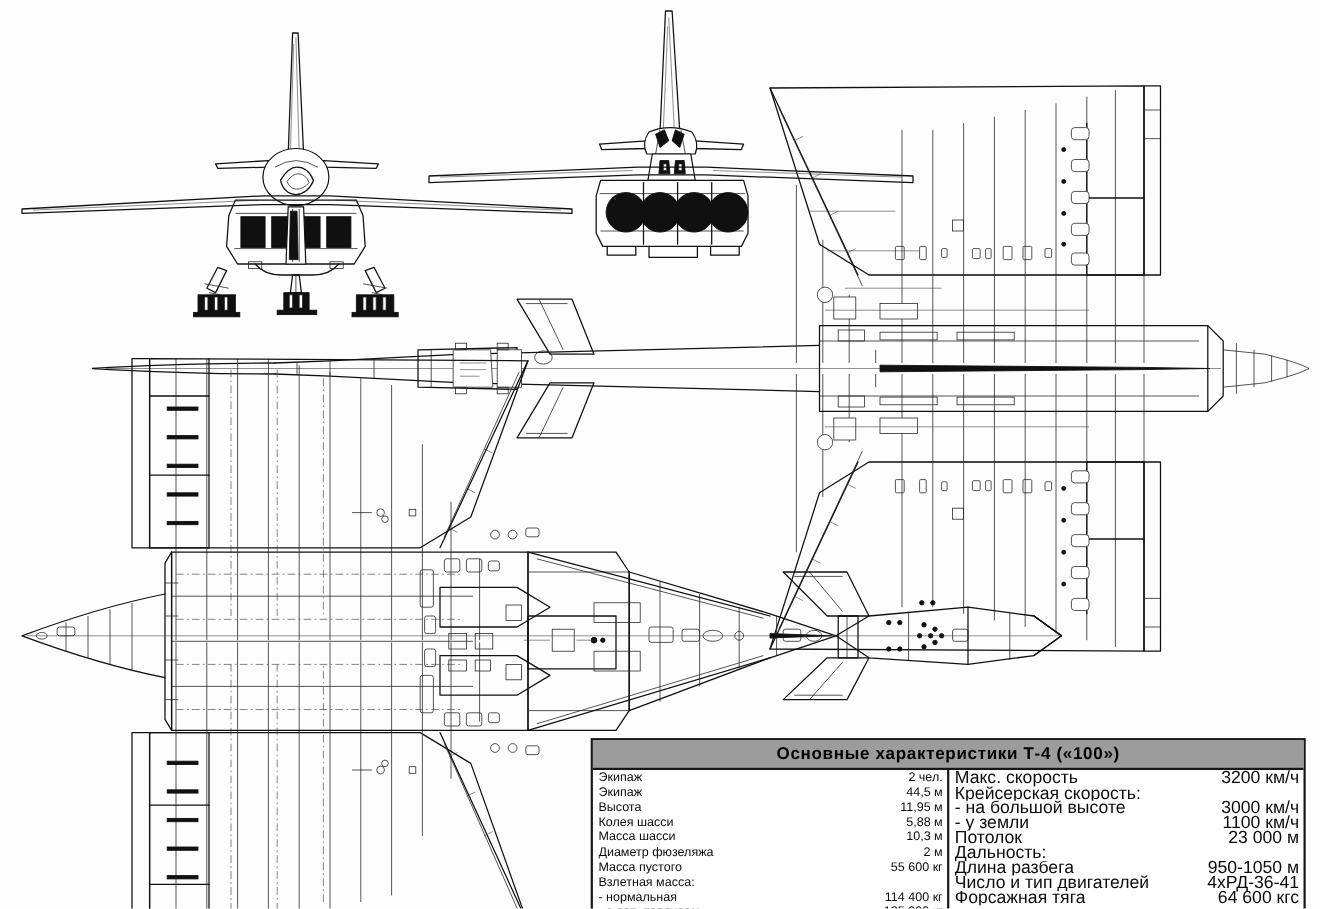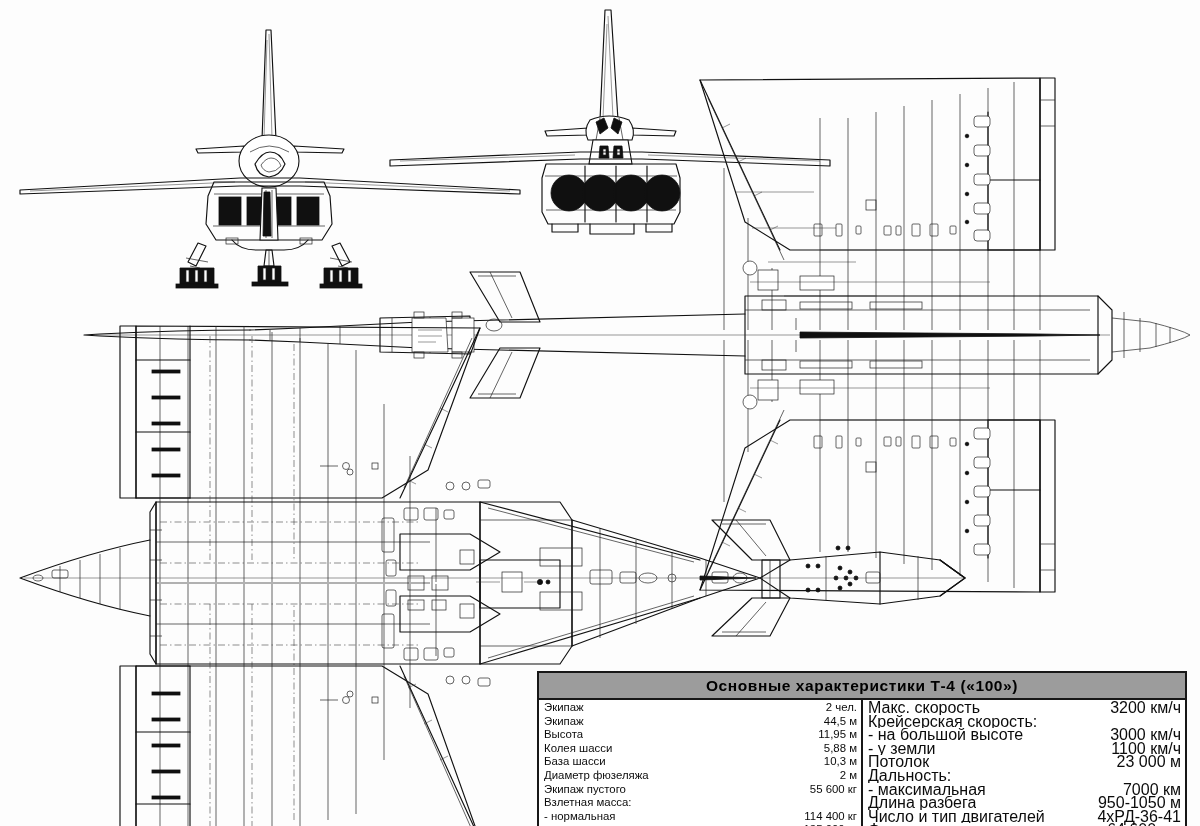--- a/index.html
+++ b/index.html
@@ -598,29 +598,29 @@
         </div>
       <div class="spec-row">
           <span class="spec-label">Высота</span>
           <span class="spec-value">11,95 м</span>
         </div>
       <div class="spec-row">
           <span class="spec-label">Колея шасси</span>
           <span class="spec-value">5,88 м</span>
         </div>
       <div class="spec-row">
-          <span class="spec-label">База шасси</span>
+          <span class="spec-label">Масса шасси</span>
           <span class="spec-value">10,3 м</span>
         </div>
       <div class="spec-row">
           <span class="spec-label">Диаметр фюзеляжа</span>
           <span class="spec-value">2 м</span>
         </div>
       <div class="spec-row">
-          <span class="spec-label">Экипаж пустого</span>
+          <span class="spec-label">Масса пустого</span>
           <span class="spec-value">55 600 кг</span>
         </div>
       <div class="spec-row">
           <span class="spec-label">Взлетная масса:</span>
           <span class="spec-value"></span>
         </div>
       <div class="spec-row">
           <span class="spec-label">- нормальная</span>
           <span class="spec-value">114 400 кг</span>
         </div>
@@ -646,24 +646,20 @@
           <span class="spec-label">- у земли</span>
           <span class="spec-value">1100 км/ч</span>
         </div>
       <div class="spec-row">
           <span class="spec-label">Потолок</span>
           <span class="spec-value">23 000 м</span>
         </div>
       <div class="spec-row">
           <span class="spec-label">Дальность:</span>
           <span class="spec-value"></span>
-        </div>
-      <div class="spec-row">
-          <span class="spec-label">- максимальная</span>
-          <span class="spec-value">7000 км</span>
         </div>
       <div class="spec-row">
           <span class="spec-label">Длина разбега</span>
           <span class="spec-value">950-1050 м</span>
         </div>
       <div class="spec-row">
           <span class="spec-label">Число и тип двигателей</span>
           <span class="spec-value">4хРД-36-41</span>
         </div>
       <div class="spec-row">

